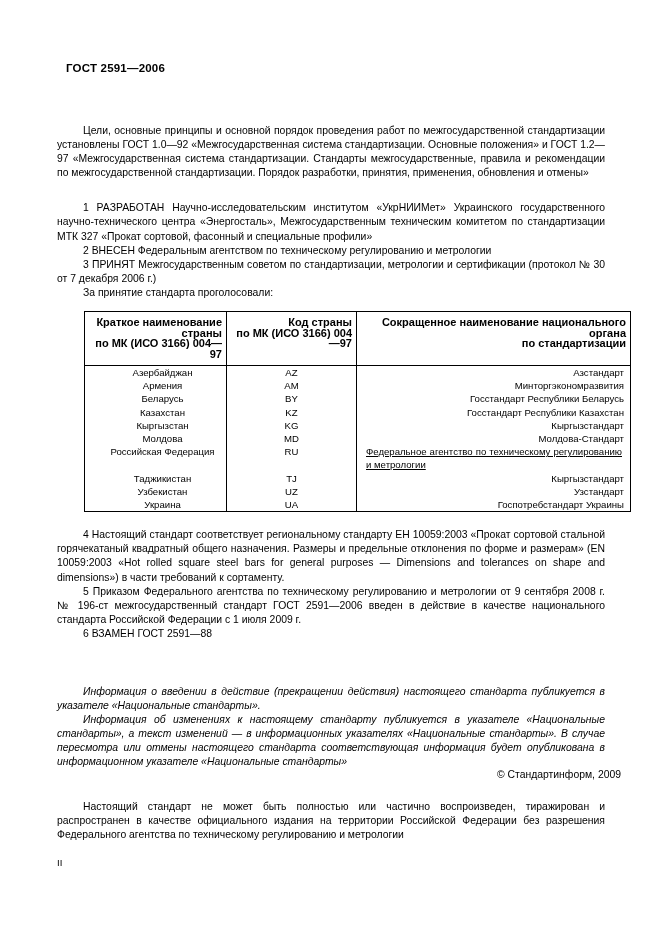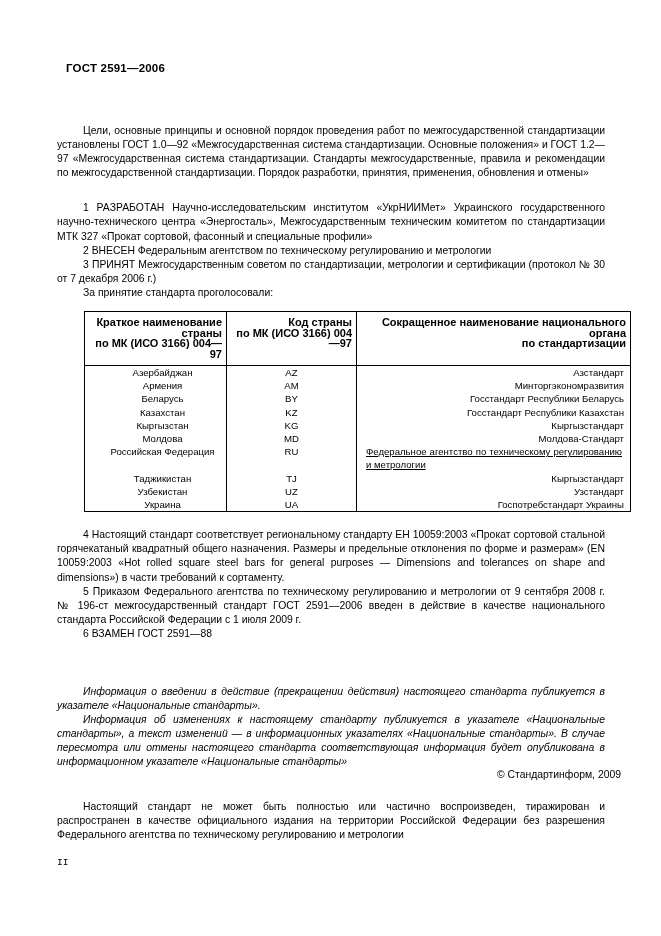--- a/index.html
+++ b/index.html
@@ -151,21 +151,20 @@
     top: 800px;
     width: 548px;
   }
 
   
   .folio {
     position: absolute;
     left: 57px;
     top: 857px;
     font-size: 9.6px;
-    font-family: Liberation Mono, monospace;
   }
 </style>
 </head>
 <body>
 
 <div class="page">
 
   <div class="doc-header">ГОСТ  2591—2006</div>
 
 

